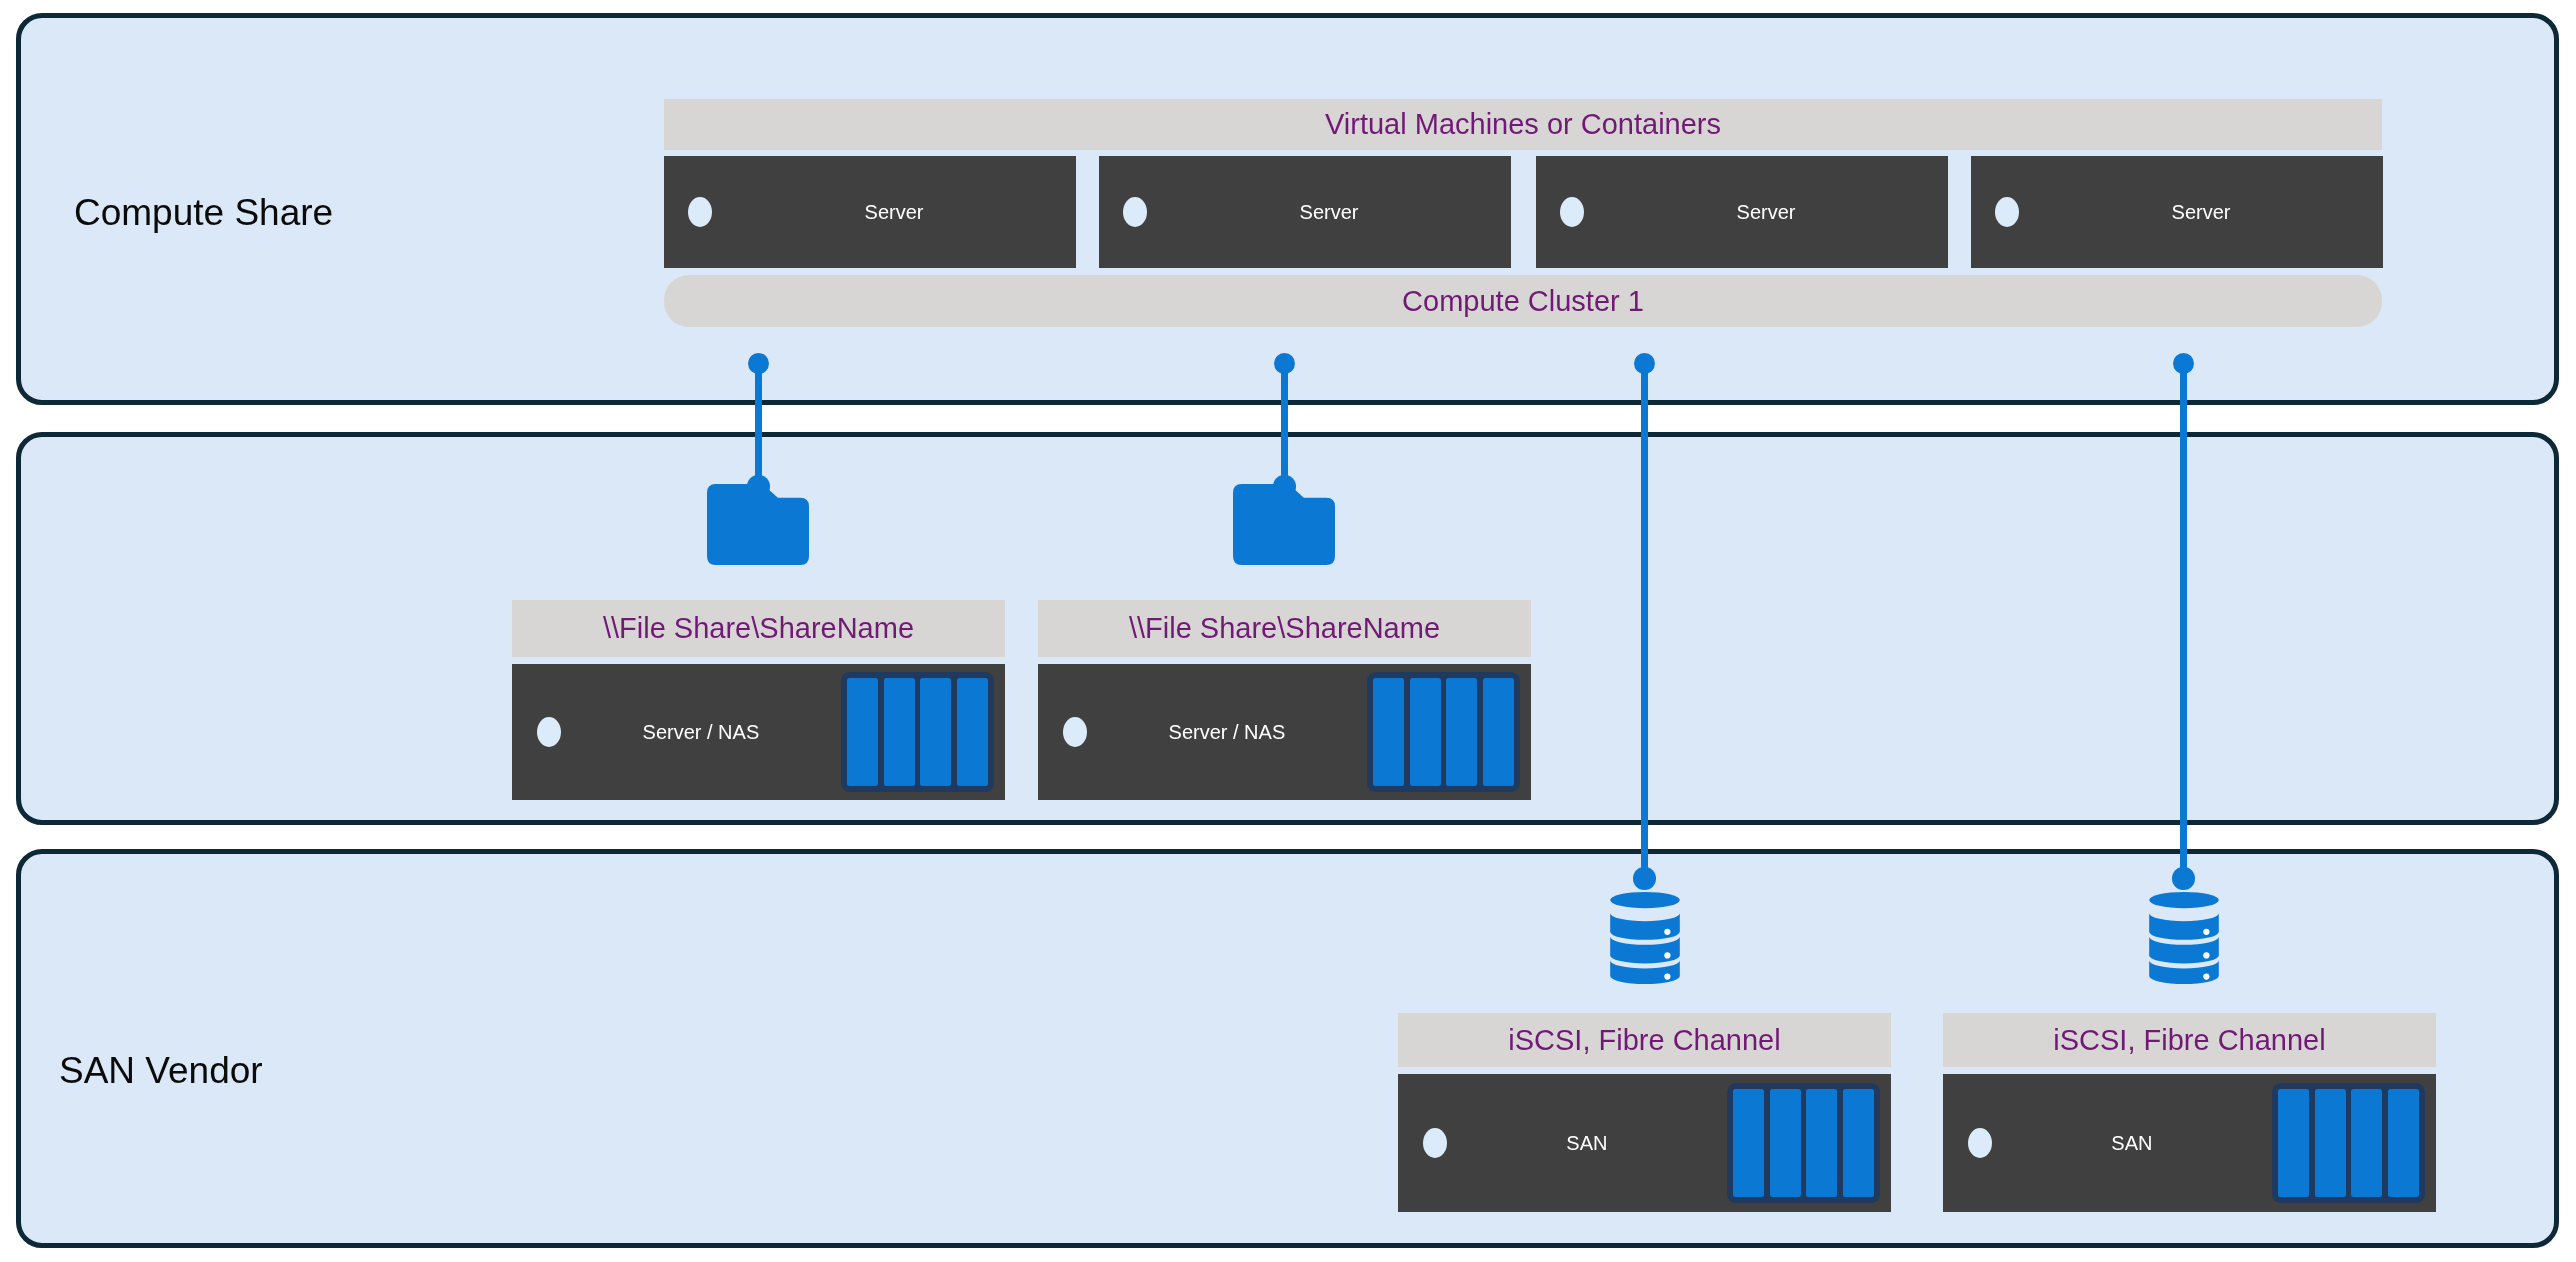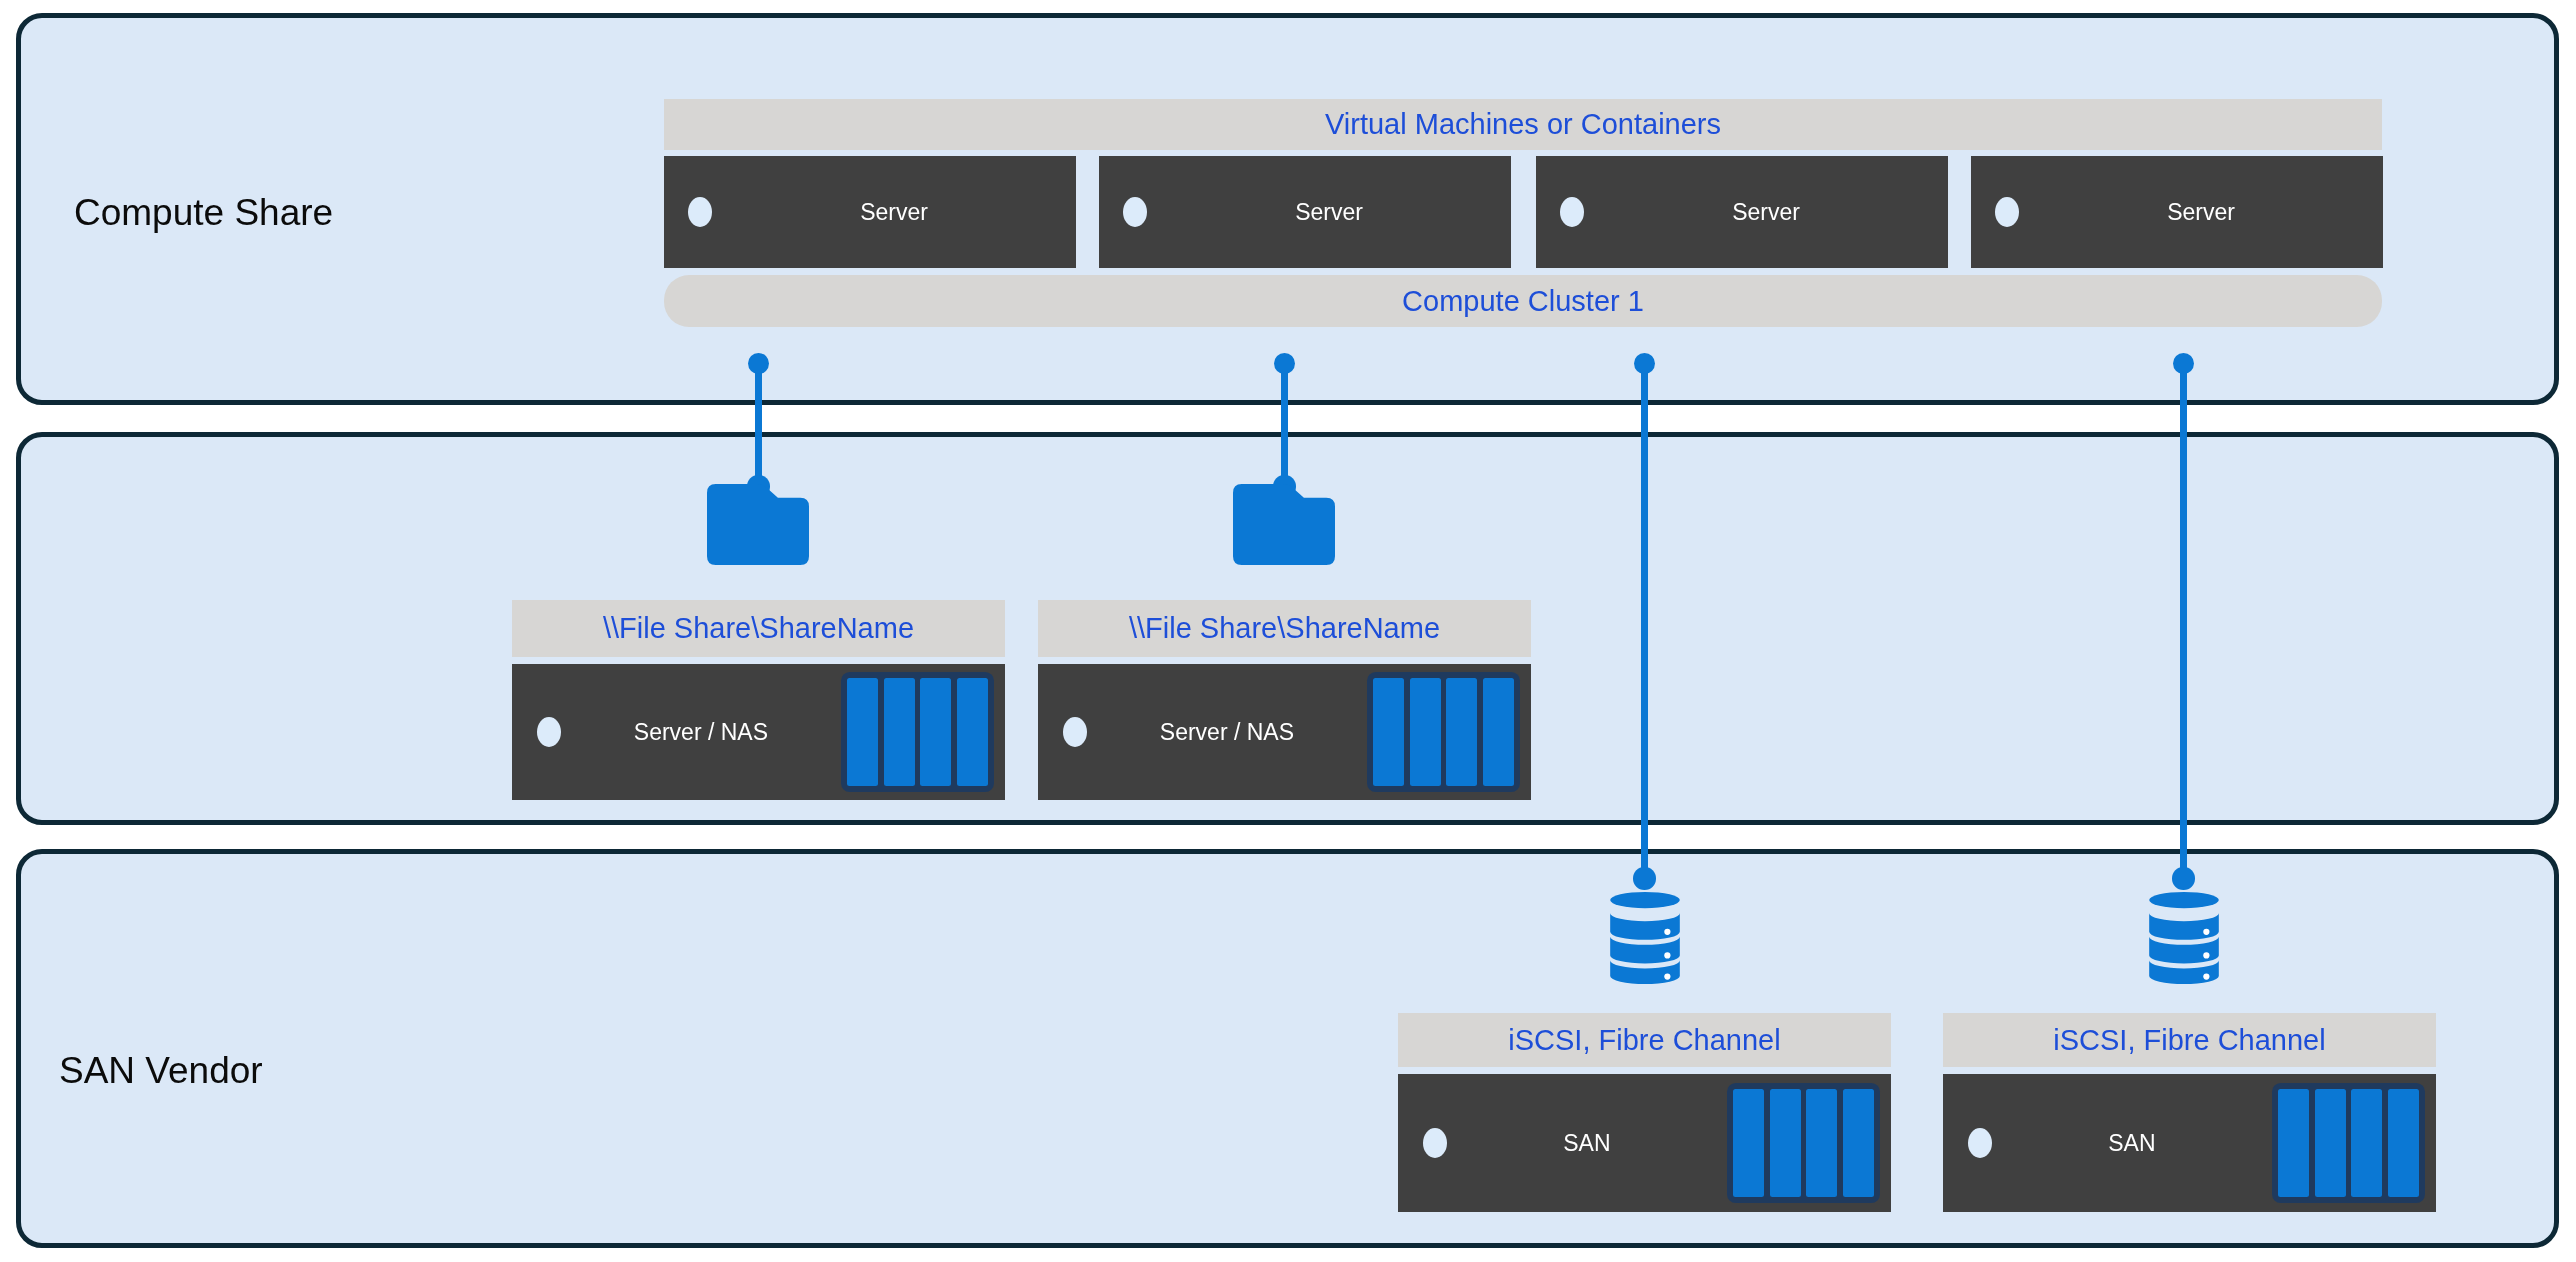--- a/index.html
+++ b/index.html
@@ -12,27 +12,27 @@
     background:#dbe8f7; border:5.6px solid #0d2836; border-radius:26px;
   }
   .tier-label {
     position:absolute; font-size:37px; line-height:49px; color:#0b0b0b;
     white-space:pre-wrap; letter-spacing:0px;
   }
 
   .gray-bar {
     position:absolute; background:#d7d6d4; display:flex;
     align-items:center; justify-content:center;
-    font-size:29px; color:#1d4ed8;
+    font-size:29px; color:#701a75;
   }
   .underlined { }
 
   .dark-box {
     position:absolute; background:#404040; display:flex;
-    align-items:center; color:#ffffff; font-size:23px;
+    align-items:center; color:#ffffff; font-size:20px;
   }
   .dark-box .center-label { flex:1; text-align:center; }
 
   .indicator-dot {
     width:24px; height:30px; border-radius:50%;
     background:#dcebfa; flex:0 0 auto; margin-left:25px;
   }
   .server-box .indicator-dot { margin-left:24px; }
 
   .disk-array {

